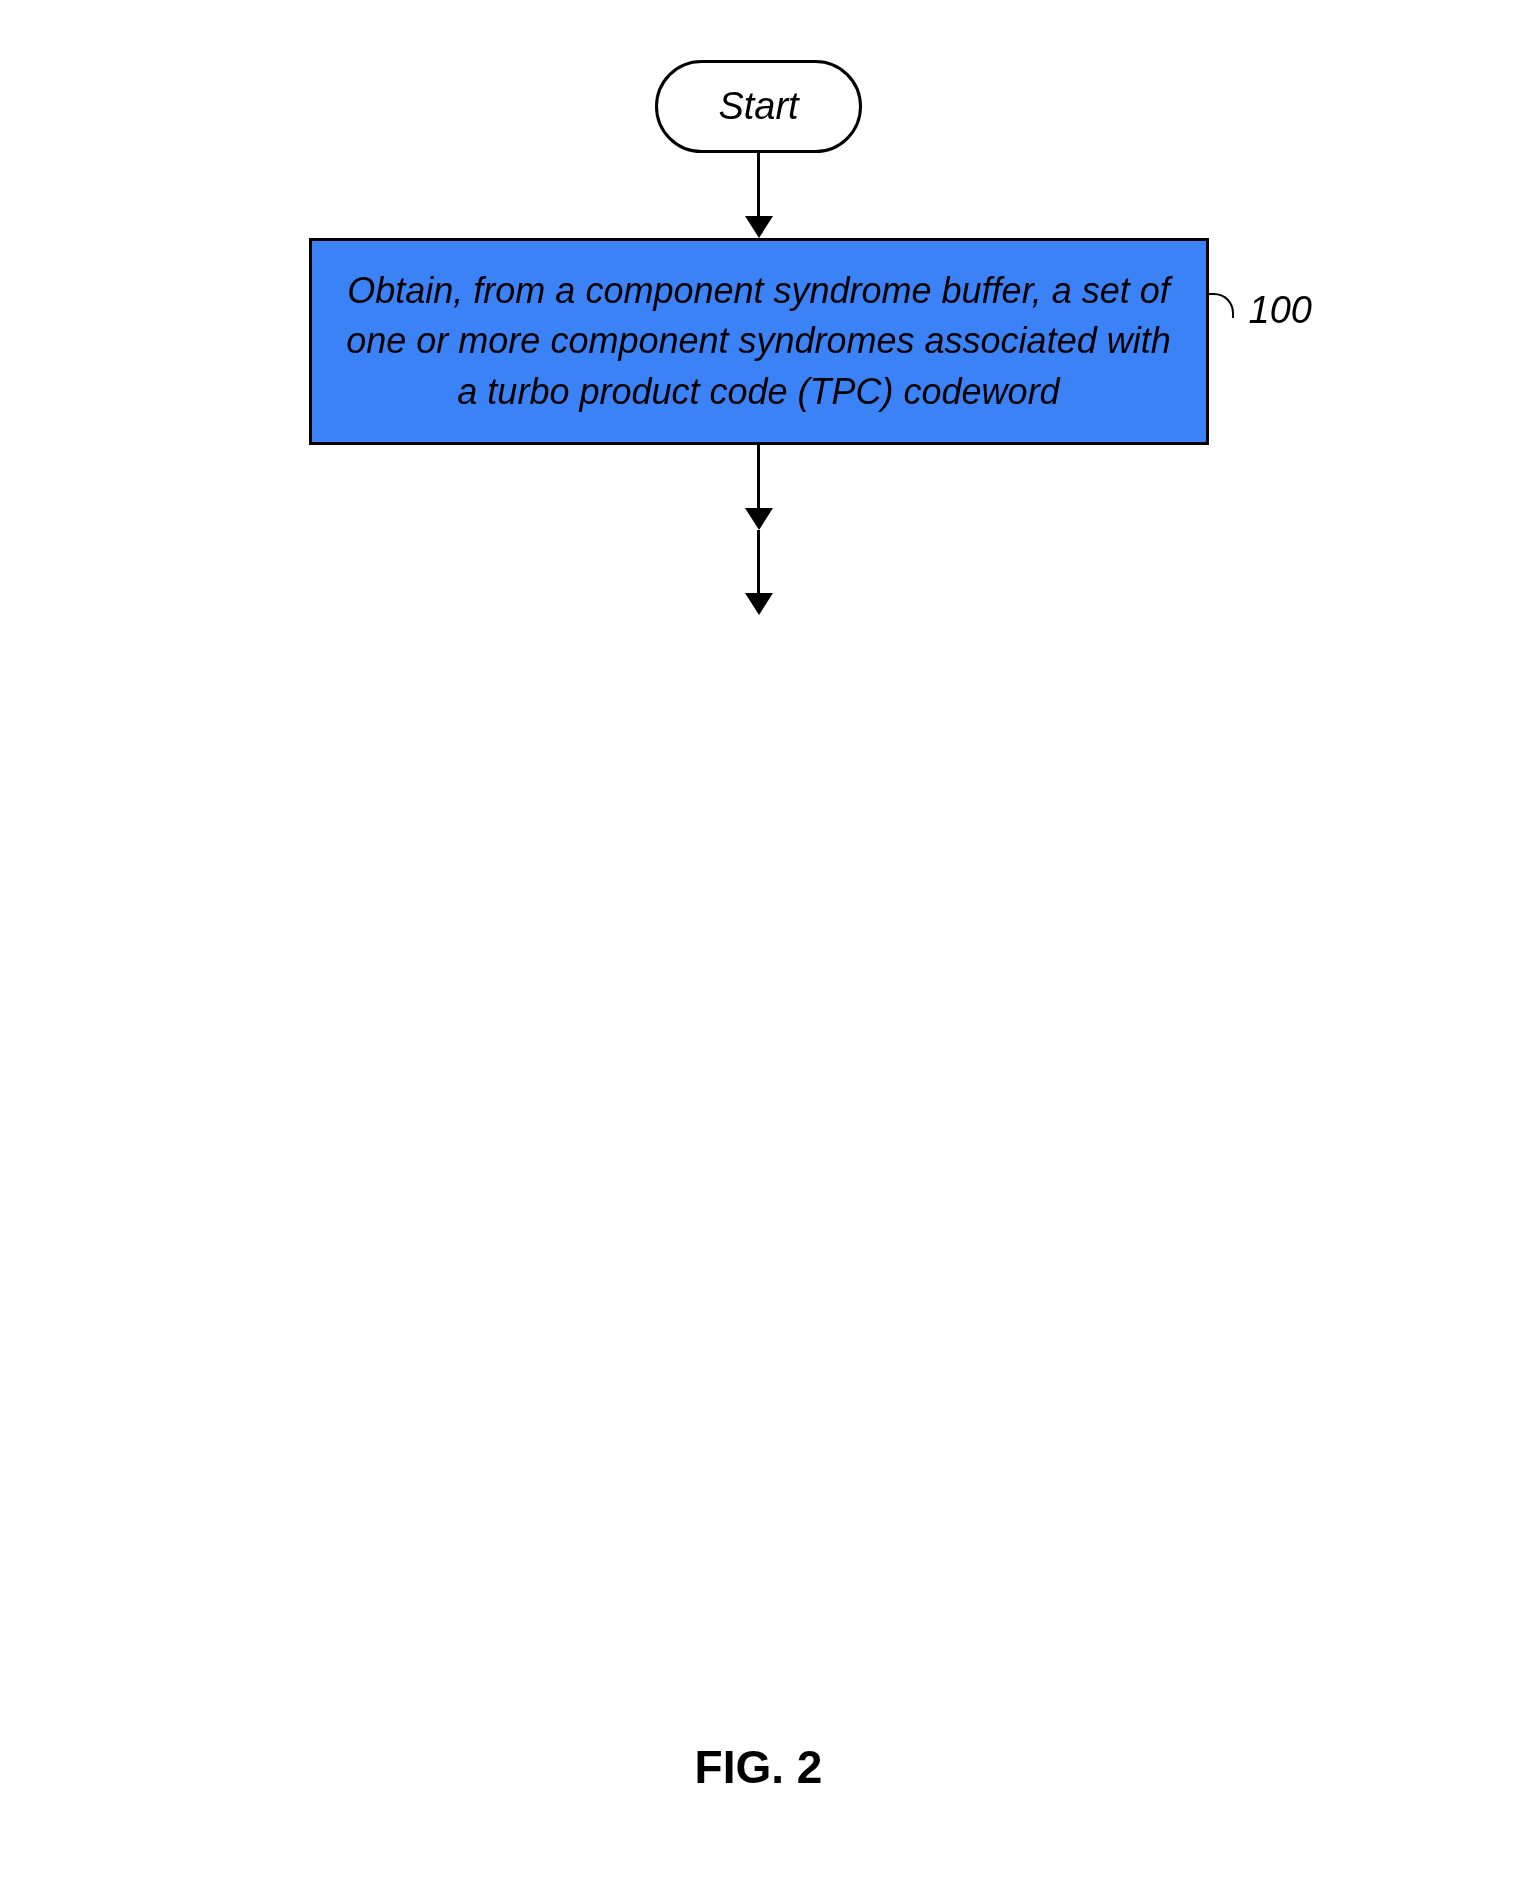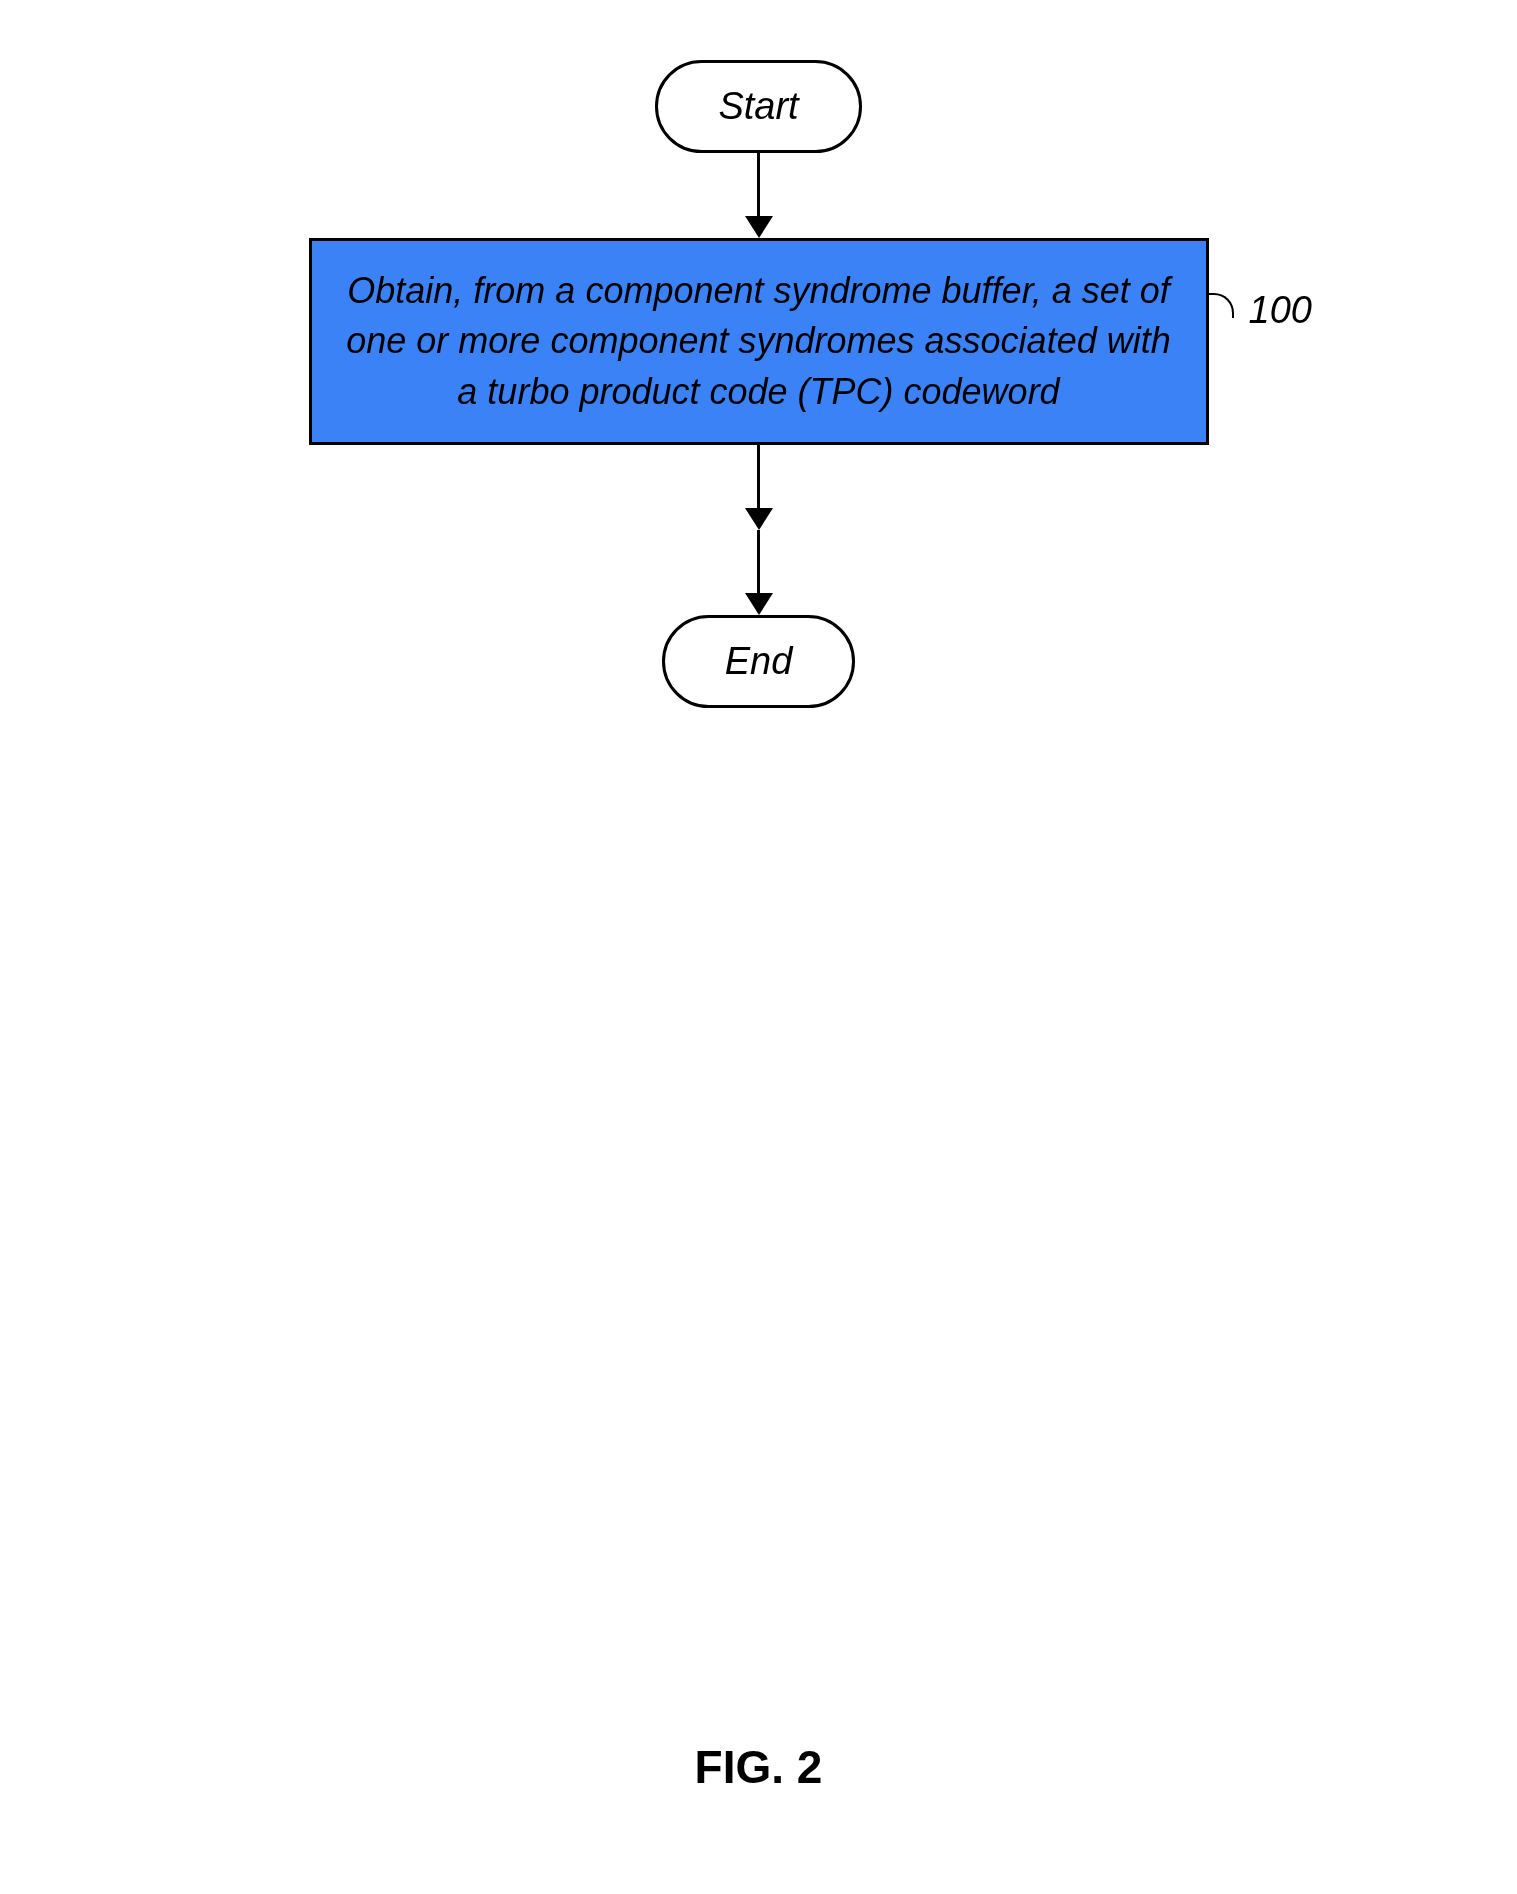--- a/index.html
+++ b/index.html
@@ -139,19 +139,16 @@
     <div class="arrow-line"></div>
     <div class="arrow-head"></div>
   </div>
 
 
   <div class="arrow-container">
     <div class="arrow-line"></div>
     <div class="arrow-head"></div>
   </div>
 
-  <div class="terminal">
-    <span>End</span>
-  </div>
 
 </div>
 
 <div class="figure-label">FIG. 2</div>
 
 </body></html>

